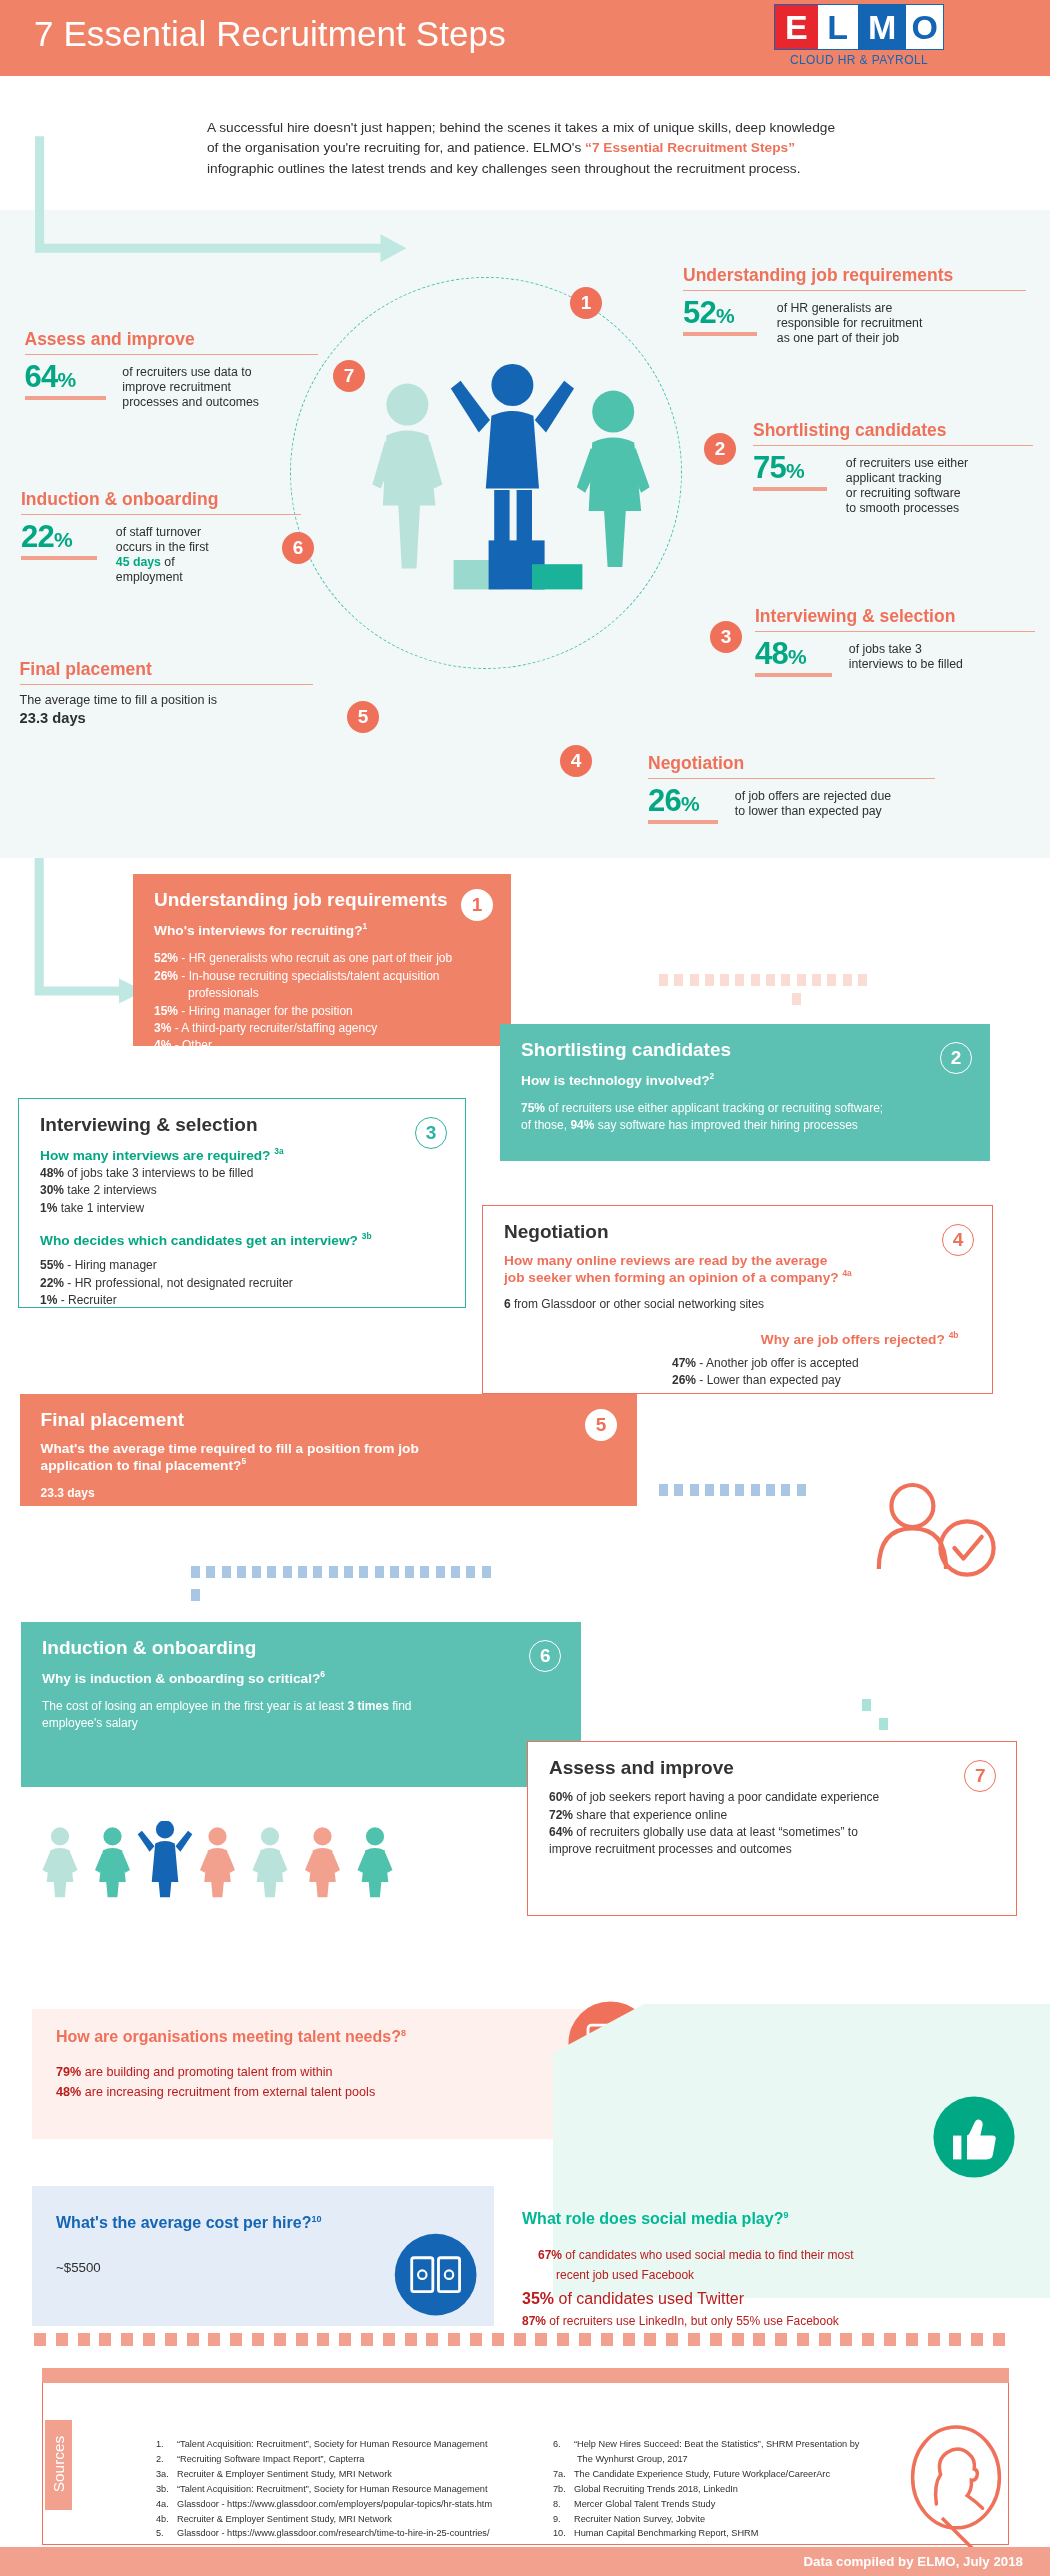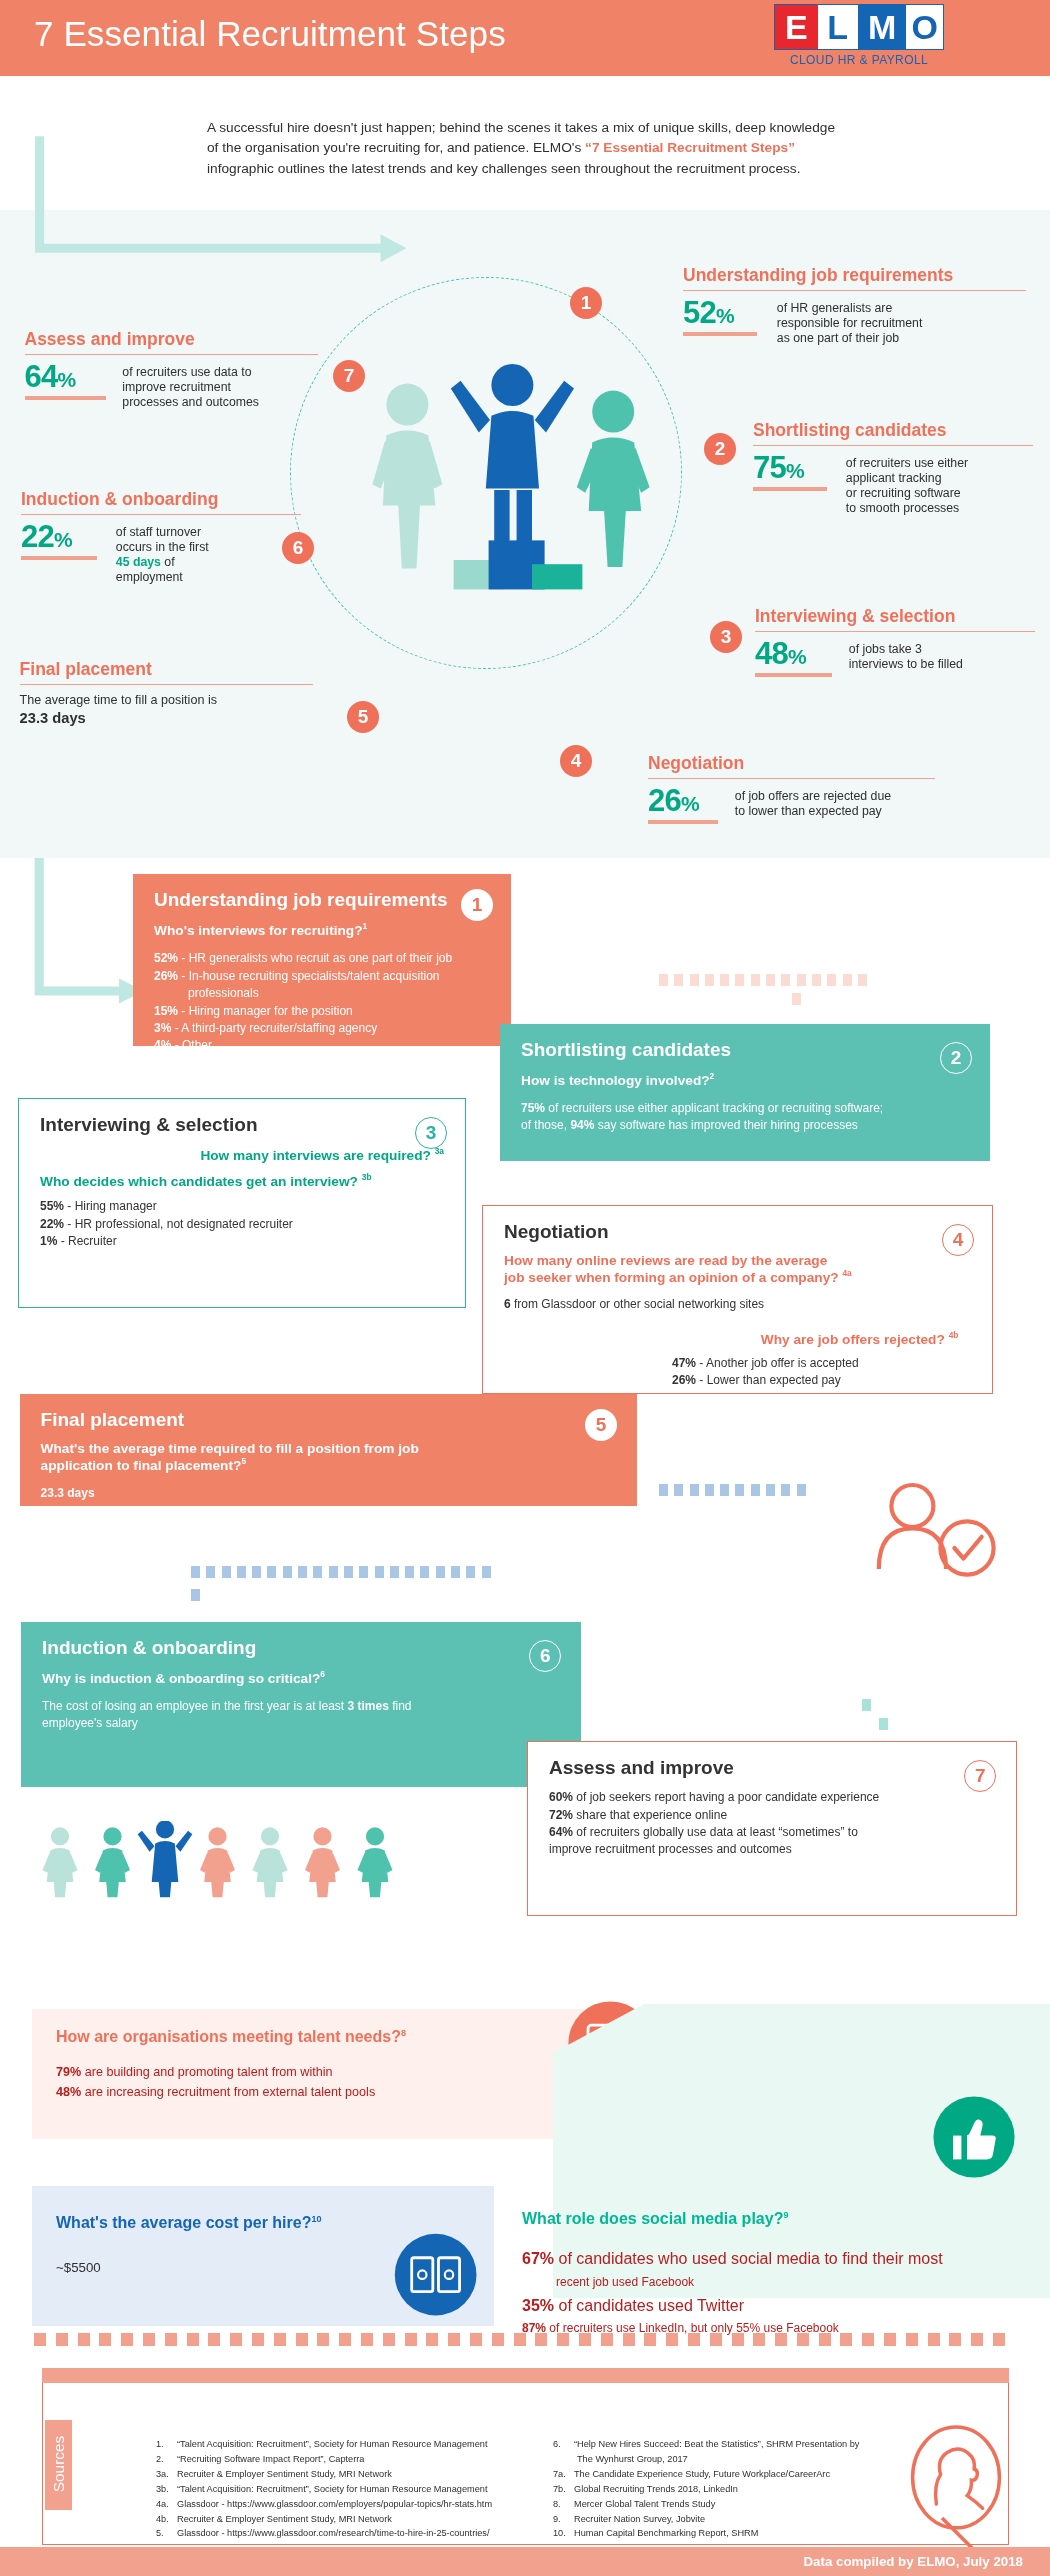--- a/index.html
+++ b/index.html
@@ -361,21 +361,26 @@
       <b>75%</b><span> of recruiters use either applicant tracking or recruiting software;</span><br>
       <span>of those, </span><b>94%</b><span> say software has improved their hiring processes</span>
     </p>
     <div class="card-num num-outline-white" style="right:18px;top:18px;">
         <span>2</span>
       </div>
   </div>
 
   <div class="card card-white-teal" style="left:18px;top:1098px;width:448px;height:210px;">
     <h3 style="color:#333;">Interviewing  &amp; selection</h3>
-    <h4 style="color:#03a783;margin-bottom:9px;text-align:right;"><span>How many interviews are required?</span> <span class="sup">3a</span></h4>
+    <h4 style="color:#03a783;margin-bottom:2px;"><span>How many interviews are required?</span> <span class="sup">3a</span></h4>
+    <ul class="lines" style="margin-bottom:14px;">
+      <li><b>48%</b><span> of jobs take 3 interviews to be filled</span></li>
+      <li><b>30%</b><span> take 2 interviews</span></li>
+      <li><b>1%</b><span> take 1 interview</span></li>
+    </ul>
     <h4 style="color:#03a783;margin-bottom:9.8px;"><span>Who decides which candidates get an interview?</span> <span class="sup">3b</span></h4>
     <ul class="lines">
       <li><b>55%</b><span> - Hiring manager</span></li>
       <li><b>22%</b><span> - HR professional, not designated recruiter</span></li>
       <li><b>1%</b><span> - Recruiter</span></li>
     </ul>
     <div class="card-num num-outline-teal" style="right:18px;top:18px;">
         <span>3</span>
       </div>
   </div>
@@ -585,21 +590,21 @@
     <circle cx="62" cy="62" r="58" fill="#1565b5"></circle>
     <rect x="28" y="38" width="30" height="48" rx="3" fill="none" stroke="#fff" stroke-width="4"></rect>
     <rect x="66" y="38" width="30" height="48" rx="3" fill="none" stroke="#fff" stroke-width="4"></rect>
     <circle cx="43" cy="62" r="6" fill="none" stroke="#fff" stroke-width="3"></circle>
     <circle cx="81" cy="62" r="6" fill="none" stroke="#fff" stroke-width="3"></circle>
   </svg>
 
   <div class="panel" style="left:522px;top:2210px;width:497px;">
     <h4 style="color:#00b894;font-size:16px;margin-bottom:18px;"><span>What role does social media play?</span><span class="sup" style="font-size:9px;vertical-align:super;">9</span></h4>
     <ul class="lines">
-      <li style="font-size:16px;line-height:1.65;"><b>67%</b><span> of candidates who used social media to find their most</span></li>
+      <li style="font-size:12px;line-height:1.65;margin-left:16px;"><b>67%</b><span> of candidates who used social media to find their most</span></li>
       <li class="indent" style="font-size:12px;line-height:1.65;"><span>recent job used Facebook</span></li>
       <li style="font-size:16px;line-height:1.65;"><b>35%</b><span> of candidates used Twitter</span></li>
       <li style="font-size:12px;line-height:1.65;"><b>87%</b><span> of recruiters use LinkedIn, but only 55% use Facebook</span></li>
     </ul>
   </div>
 
   <div class="dashrow" style="left:34px;top:2333px;gap:9.8px;">
     <i style="background:#f3a18f;width:12px;height:13.3px"></i>
       <i style="background:#f3a18f;width:12px;height:13.3px"></i>
       <i style="background:#f3a18f;width:12px;height:13.3px"></i>

